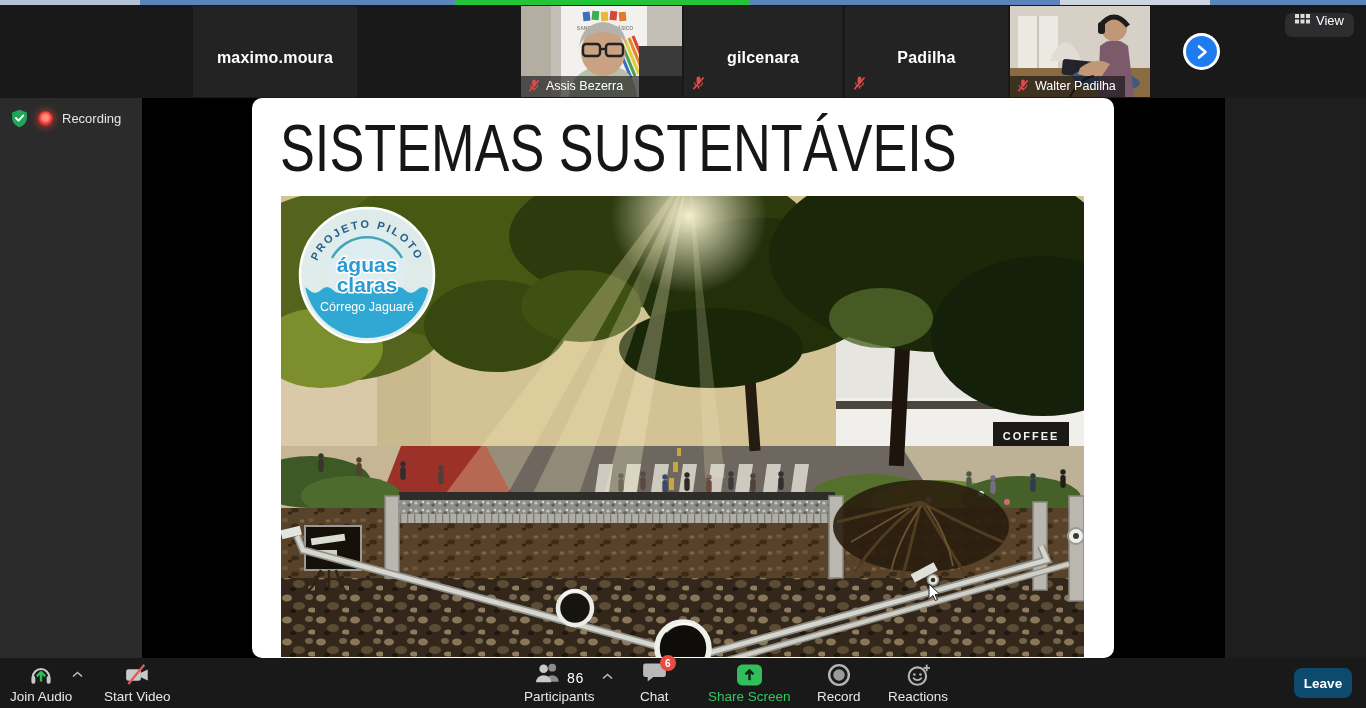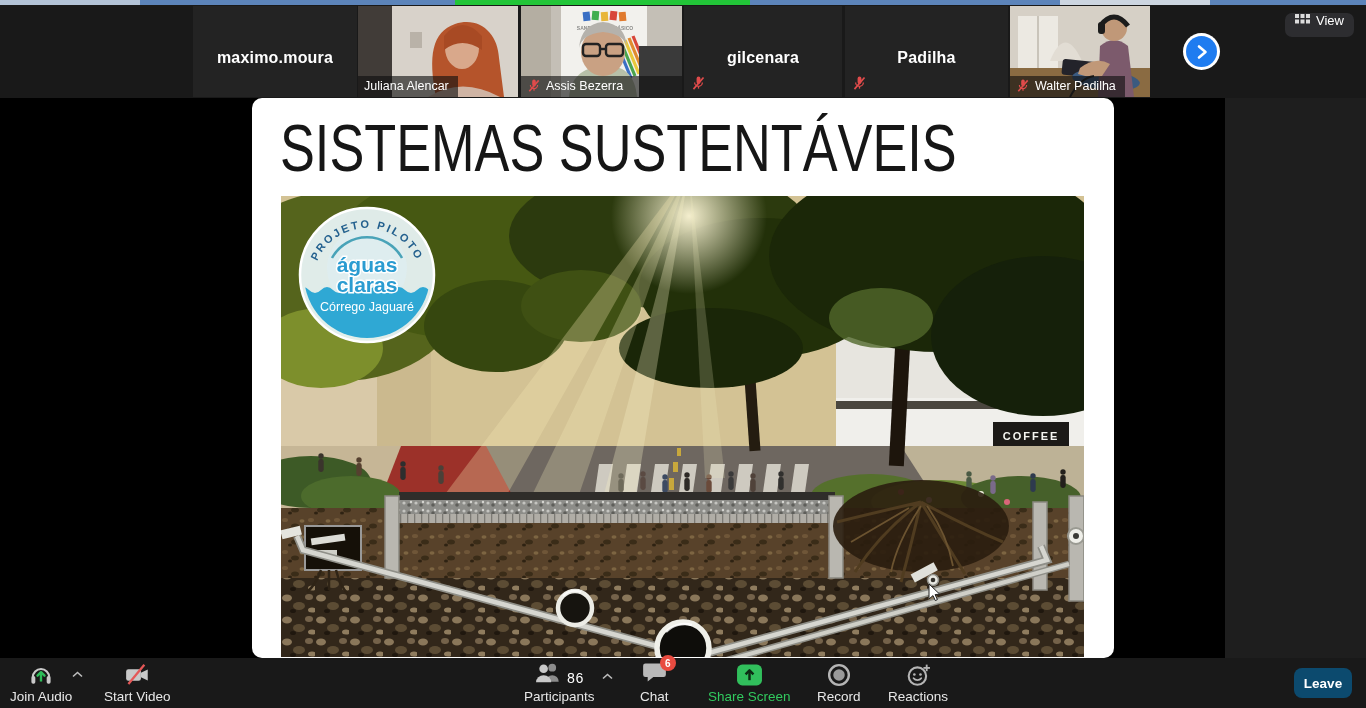--- a/index.html
+++ b/index.html
@@ -77,34 +77,20 @@
     <div class="seg" style="left:455px;width:295px;background:#22c538"></div>
     <div class="seg" style="left:1060px;width:150px;background:#ccd5e0"></div>
   </div>
 
   <div class="filmstrip">
 
     <div class="tile" style="left:193px;width:164px">
       <div class="tile-center-name">maximo.moura</div>
     </div>
 
-    <div class="tile video active" style="left:358px;width:160px">
-      <svg class="fill" viewBox="0 0 160 91" preserveAspectRatio="none">
-        <rect width="160" height="91" fill="#d8d2ca"></rect>
-        <rect x="0" y="0" width="34" height="91" fill="#413c38"></rect>
-        <rect x="52" y="26" width="12" height="16" fill="#b9b2a8"></rect>
-        <path d="M78,91 C70,50 74,26 97,18 C122,10 140,28 141,52 L146,91 Z" fill="#b5542b"></path>
-        <ellipse cx="104" cy="42" rx="17" ry="21" fill="#d9a88b"></ellipse>
-        <path d="M86,30 Q104,8 124,30 L124,44 Q104,30 86,44 Z" fill="#a84a24"></path>
-        <path d="M70,91 Q104,70 142,91 Z" fill="#cfb4a4"></path>
-      </svg>
-      <div class="nametag">
-        <span>Juliana Alencar</span>
-      </div>
-    </div>
 
     <div class="tile video" style="left:521px;width:161px">
       <svg class="fill" viewBox="0 0 161 91" preserveAspectRatio="none">
         <rect width="161" height="91" fill="#c4bfb6"></rect>
         <rect x="0" y="0" width="30" height="91" fill="#b4aea2"></rect>
         <rect x="40" y="0" width="86" height="91" fill="#f2f1ed"></rect>
         <g>
           <rect x="62" y="6" width="7" height="9" fill="#3a6fc4" transform="rotate(-6 65 10)"></rect>
           <rect x="71" y="5" width="7" height="9" fill="#3fae4e" transform="rotate(5 74 9)"></rect>
           <rect x="80" y="6" width="7" height="9" fill="#e8b63a" transform="rotate(-4 83 10)"></rect>
@@ -202,20 +188,30 @@
           <rect x="0" y="6.5" width="4" height="4"></rect>
             <rect x="5.5" y="6.5" width="4" height="4"></rect>
             <rect x="11" y="6.5" width="4" height="4"></rect>
         </g>
       </svg>
       <span>View</span>
     </button>
   </div>
 
   <div class="main">
+    <div class="left-pane">
+      <div class="recording">
+        <svg width="19" height="19" viewBox="0 0 18 18">
+          <path d="M9 0.8 L16 3.4 V8 C16 12.6 13.2 15.6 9 17.2 C4.8 15.6 2 12.6 2 8 V3.4 Z" fill="#23a559"></path>
+          <polyline points="5.6,8.6 8.1,11 12.4,6.2" fill="none" stroke="#fff" stroke-width="1.9" stroke-linecap="round" stroke-linejoin="round"></polyline>
+        </svg>
+        <span class="rec-dot"></span>
+        <span class="rec-label">Recording</span>
+      </div>
+    </div>
     <div class="right-pane"></div>
 
     <div class="share-area">
       <div class="slide">
         <h1>SISTEMAS SUSTENTÁVEIS</h1>
 
         <div class="slide-image">
           <svg width="803" height="461" viewBox="0 0 803 461">
             <defs>
               <radialGradient id="glow" cx="50%" cy="50%" r="50%">

